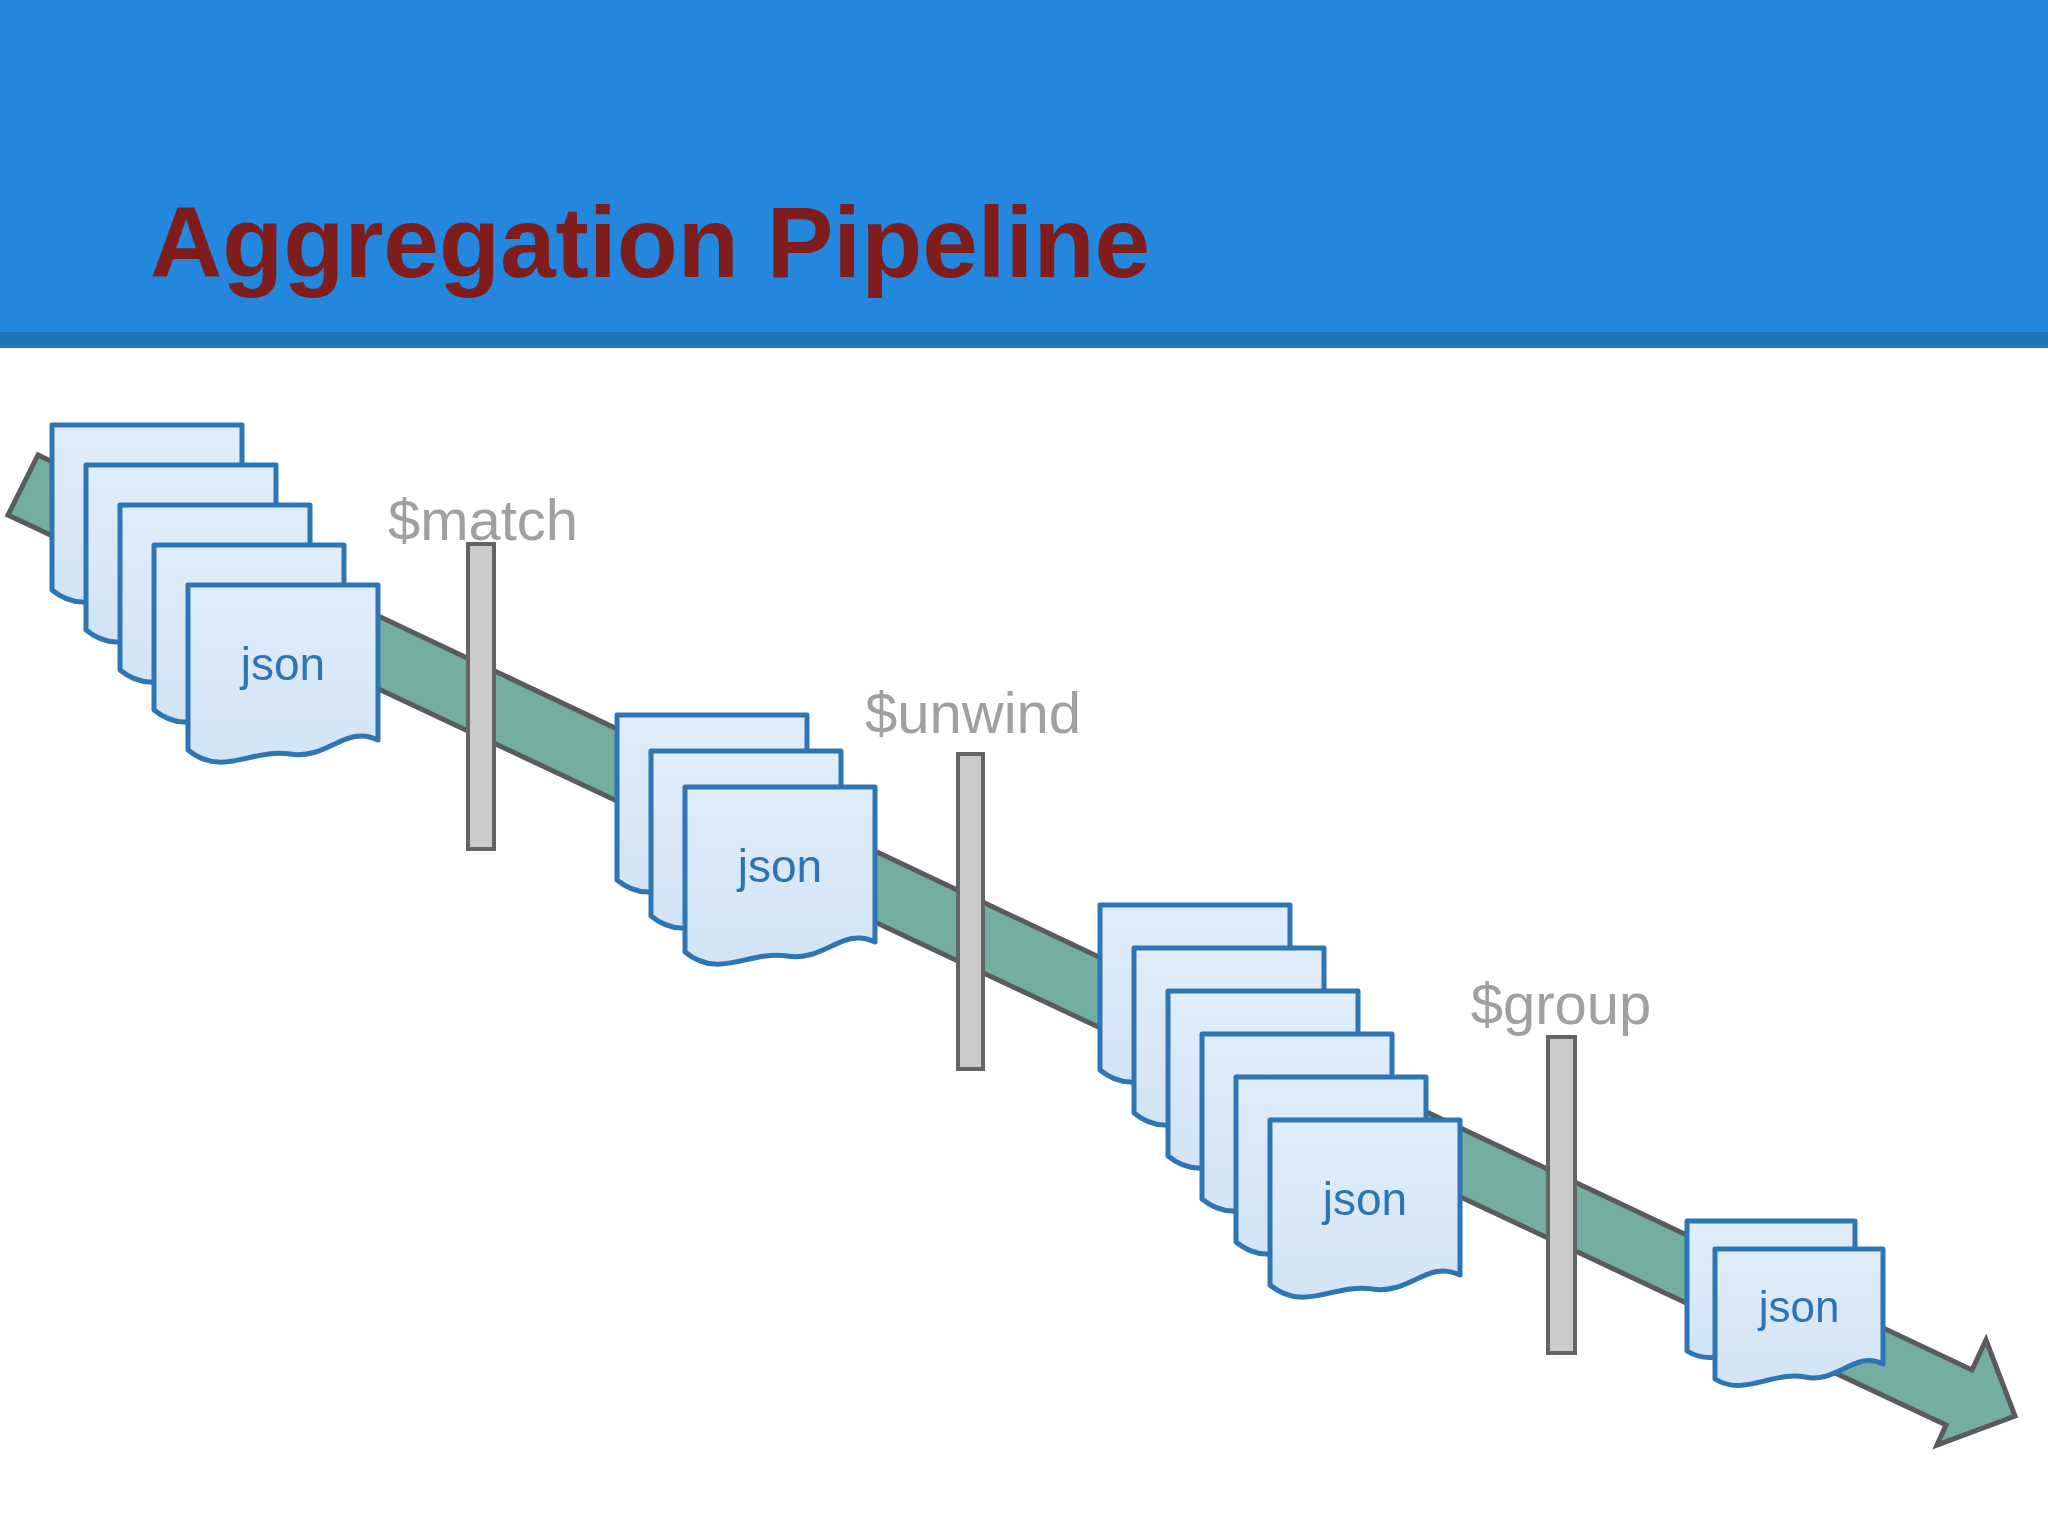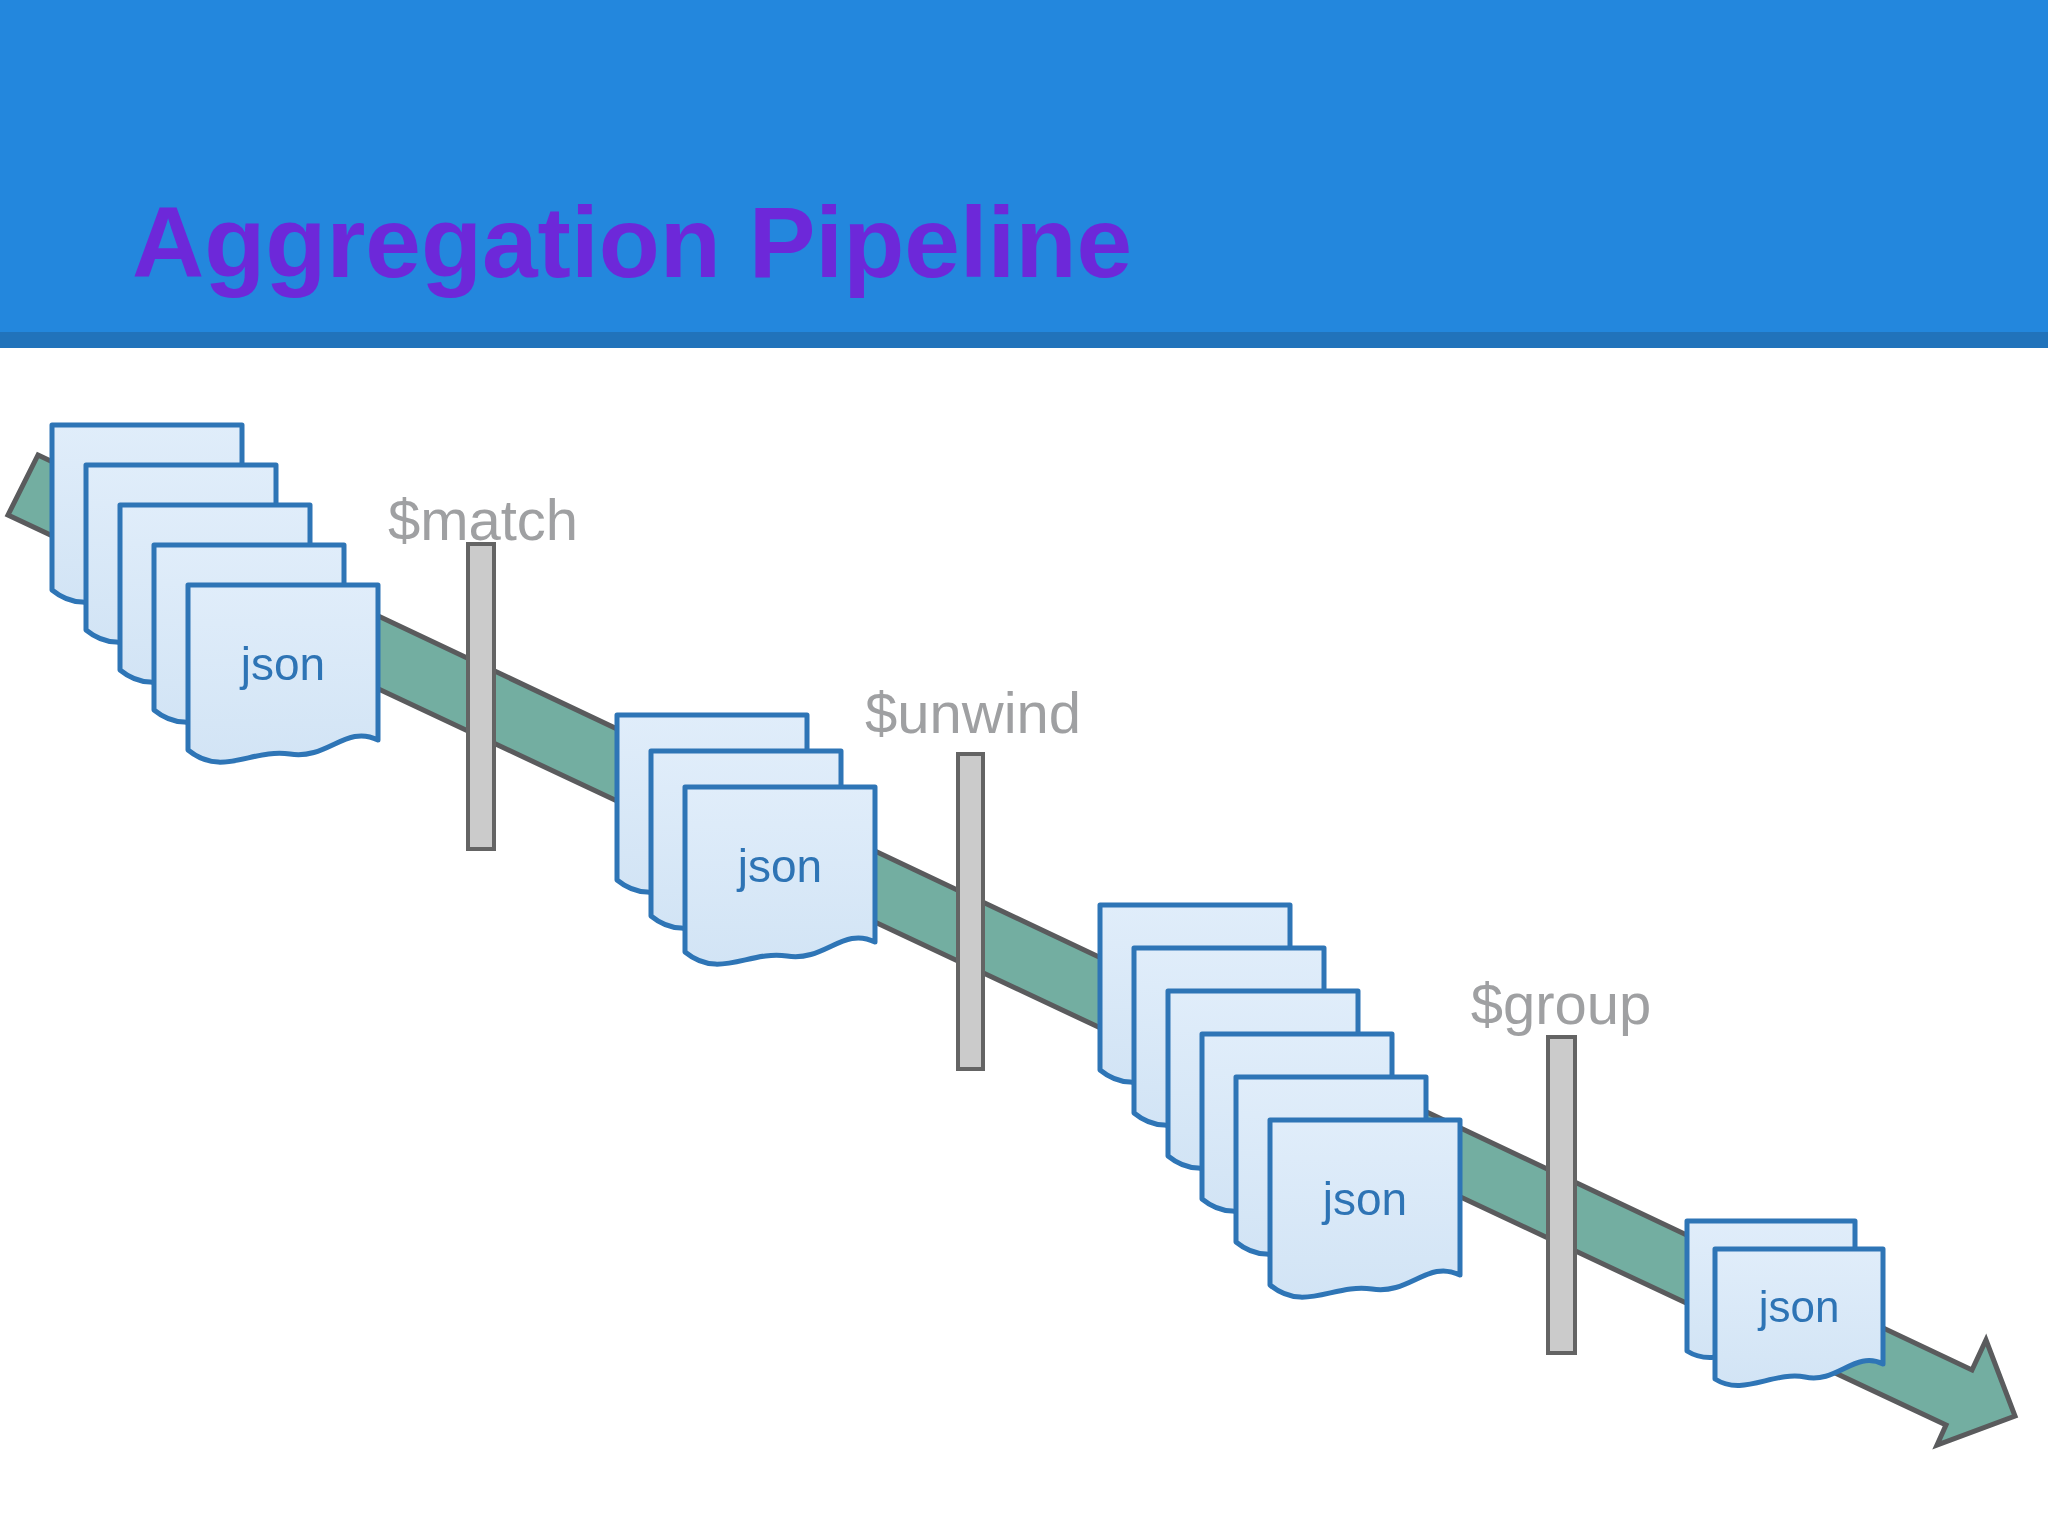--- a/index.html
+++ b/index.html
@@ -4,22 +4,22 @@
 <style>
   html,body { margin:0; padding:0; background:#ffffff; }
   .stage {
     position:relative; width:2048px; height:1536px;
     background:#ffffff; overflow:hidden;
     font-family:"Liberation Sans", sans-serif;
   }
   .header { position:absolute; left:0; top:0; width:2048px; height:332px; background:#2387dd; }
   .header-strip { position:absolute; left:0; top:332px; width:2048px; height:16px; background:#2173bb; }
   .title {
-    position:absolute; left:132px; top:192px;
-    color:#6d28d9; font-size:100px; font-weight:bold; line-height:1;
+    position:absolute; left:150px; top:192px;
+    color:#7f1d1d; font-size:100px; font-weight:bold; line-height:1;
     white-space:nowrap; letter-spacing:0;
   }
   .diagram { position:absolute; left:0; top:0; width:2048px; height:1536px; }
 
   .band-shape { fill:#73aea1; stroke:#5a5b5d; stroke-width:5; stroke-linejoin:miter; }
   .stage-bar { fill:#cbcbcb; stroke:#646464; stroke-width:4; }
   .stage-label {
     fill:#9fa0a2; font-size:58px; text-anchor:middle;
     font-family:"Liberation Sans", sans-serif;
   }

